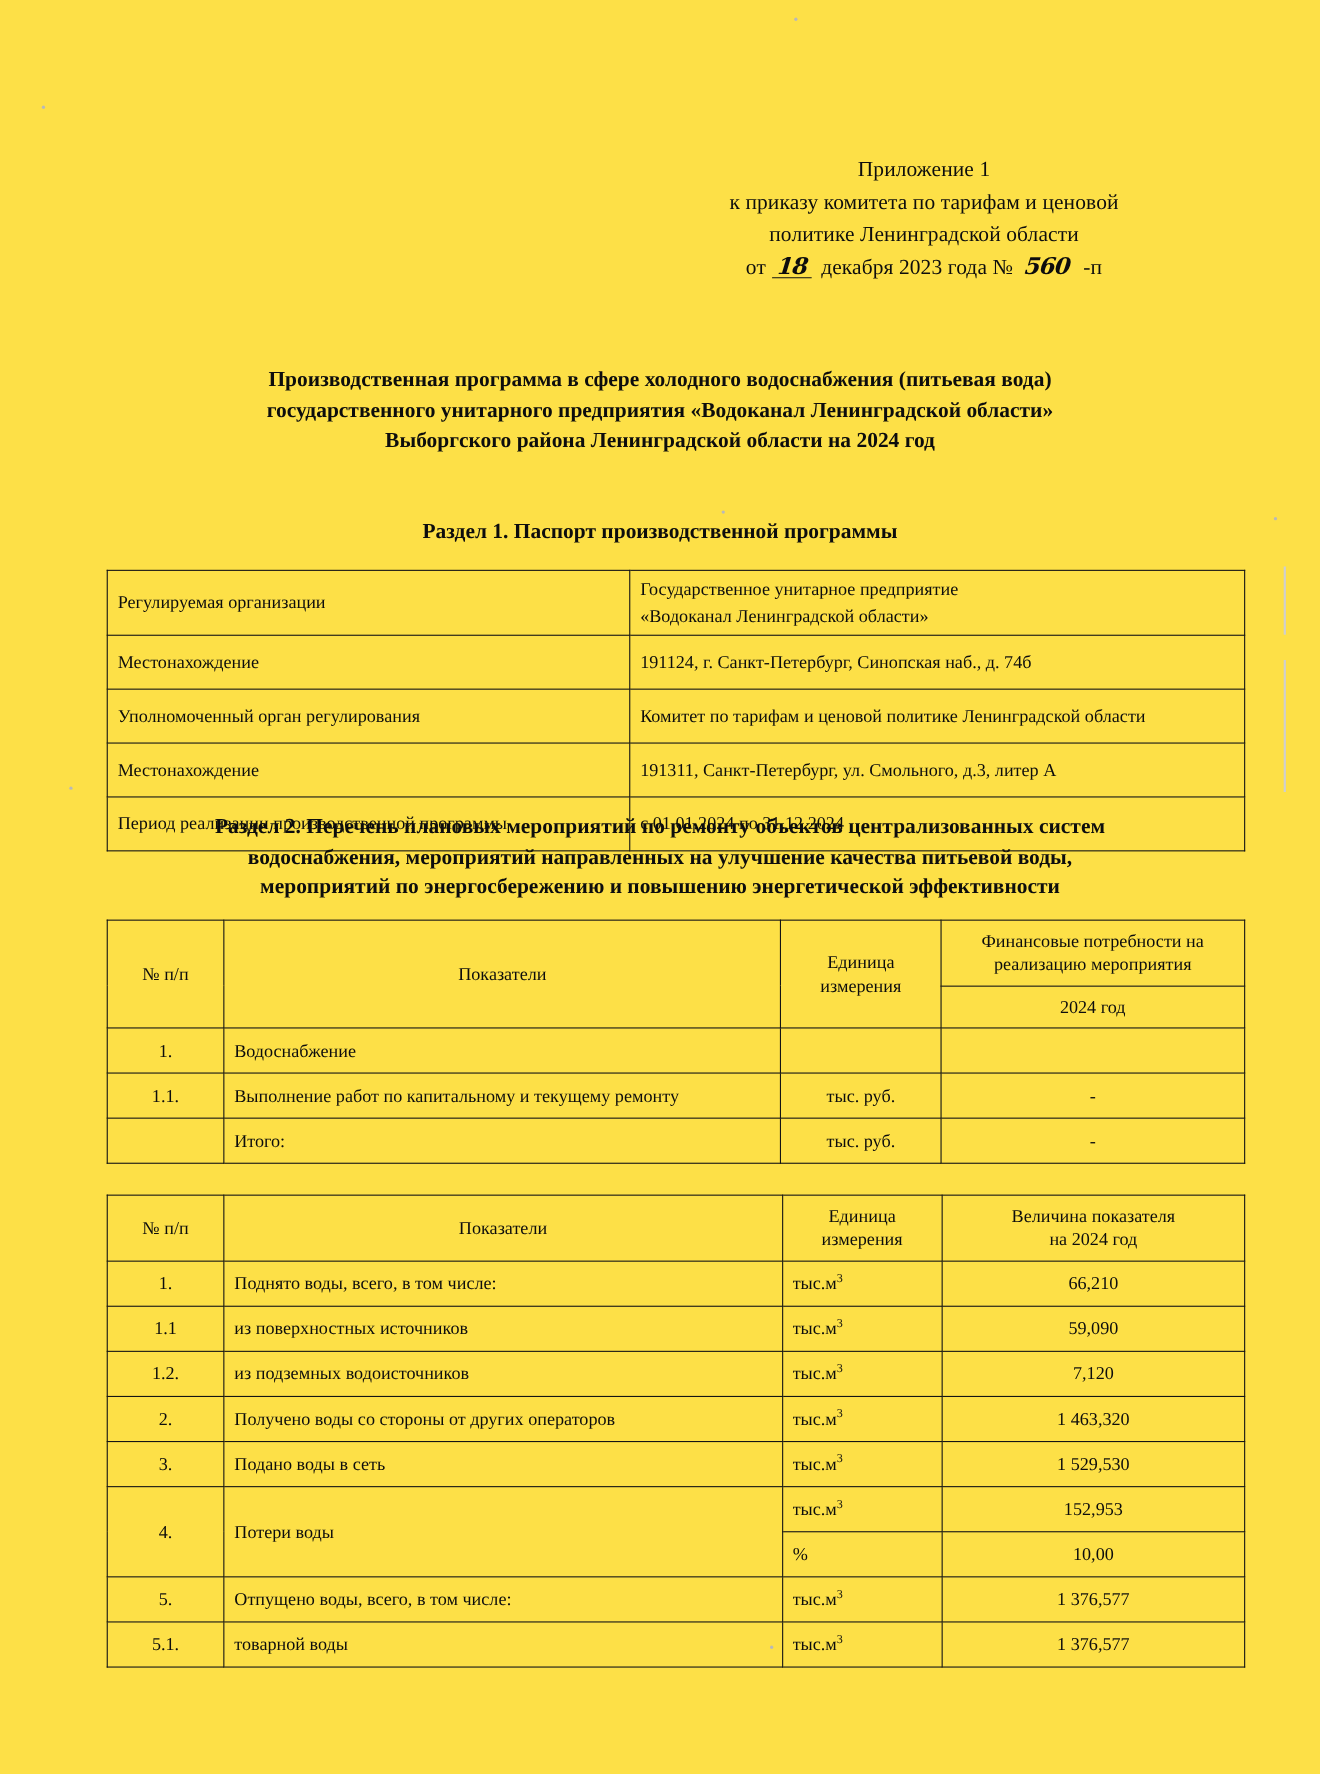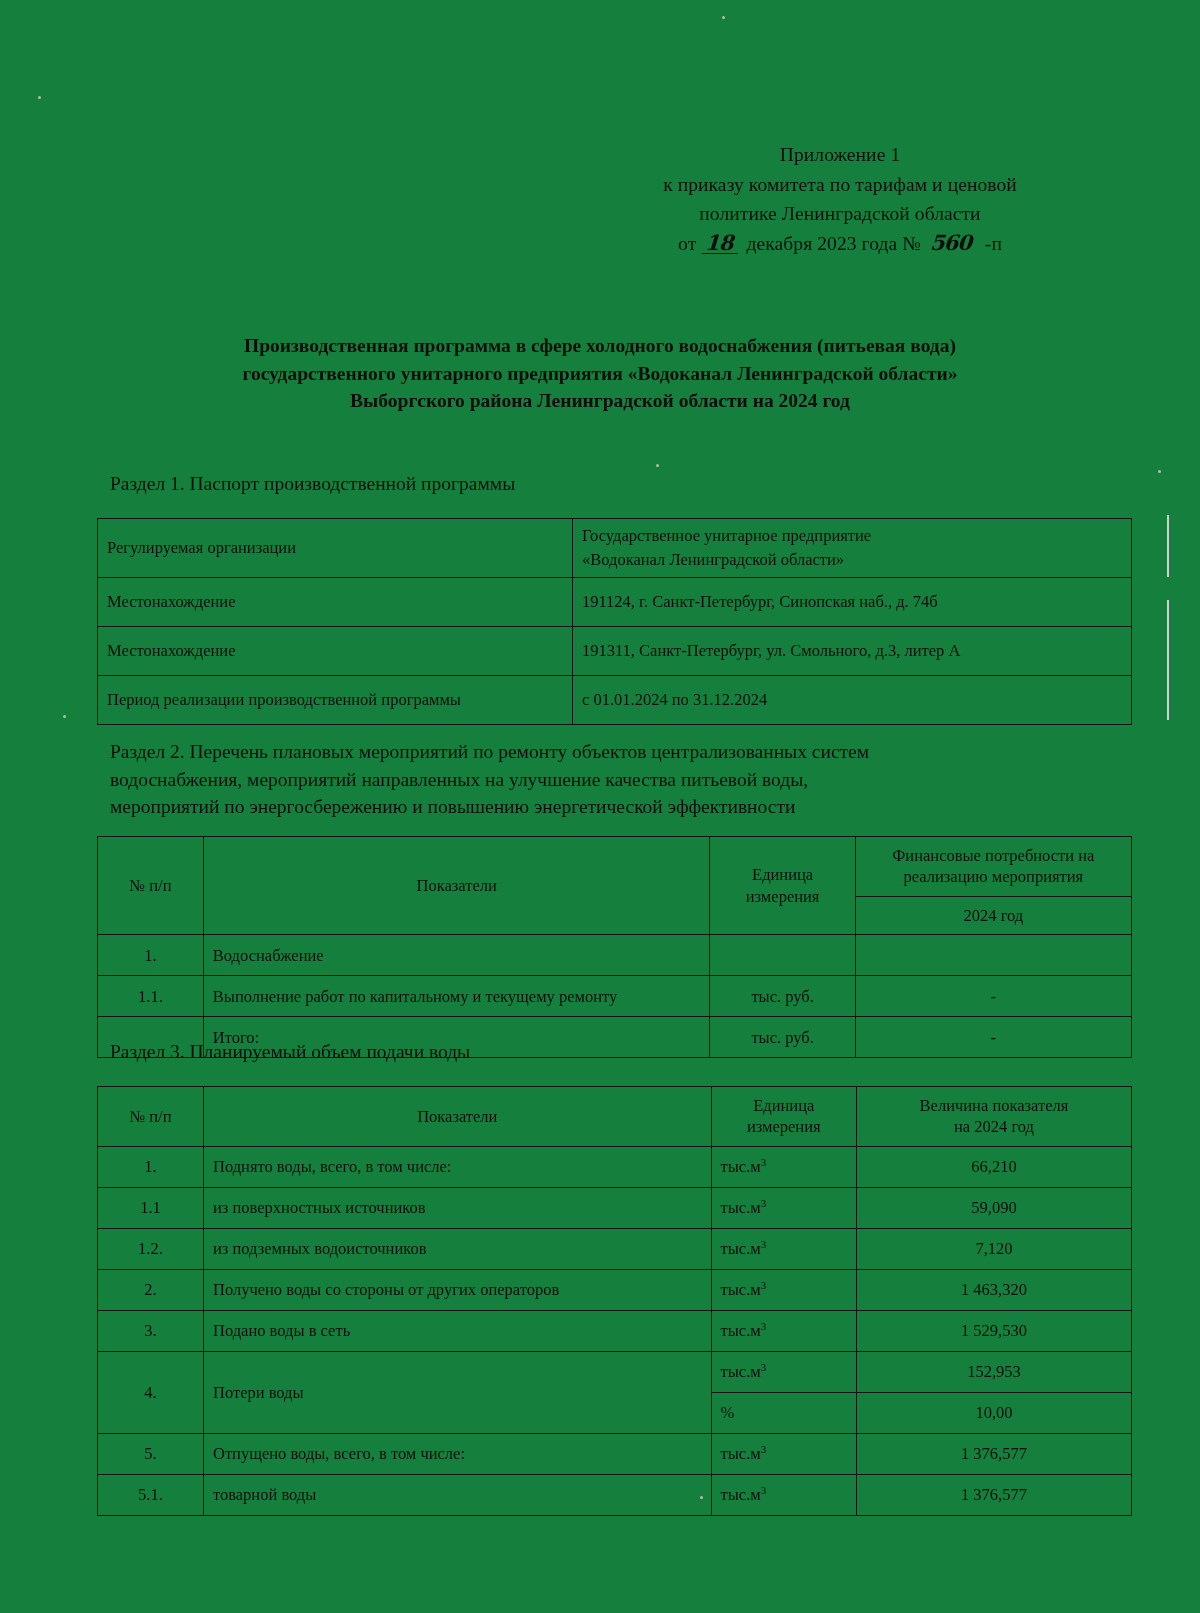--- a/index.html
+++ b/index.html
@@ -12,21 +12,21 @@
     height: 1613px;
     font-family: "Liberation Serif", "DejaVu Serif", serif;
     color: #0d0d0d;
     position: relative;
     overflow: hidden;
   }
   .page {
     position: relative;
     width: 1200px;
     height: 1613px;
-    background: #15803d;
+    background: #fde047;
     box-sizing: border-box;
   }
 
   
   .speck {
     position: absolute;
     background: #b9b9b9;
     border-radius: 50%;
     pointer-events: none;
   }
@@ -77,22 +77,23 @@
     text-align: center;
     font-weight: 700;
     font-size: 19.5px;
     line-height: 1.42;
   }
   .main-title div { white-space: nowrap; }
 
   
   .section-head {
     position: absolute;
-    font-weight: 400;
+    font-weight: 700;
     font-size: 19.5px;
+    text-align: center;
     line-height: 1.42;
   }
   #sec1-head { top: 470px; left: 110px; width: 980px; }
   #sec2-head { top: 738px; left: 110px; width: 980px; }
   #sec3-head { top: 1038px; left: 110px; width: 980px; }
   .section-head div { white-space: nowrap; }
 
   
   table {
     border-collapse: collapse;
@@ -196,20 +197,24 @@
       <tr class="body-row">
         <td class="label">Регулируемая организации</td>
         <td class="value two-line">
           <div>Государственное унитарное предприятие</div>
           <div>«Водоканал Ленинградской области»</div>
         </td>
       </tr>
       <tr class="body-row">
         <td class="label">Местонахождение</td>
         <td class="value">191124, г. Санкт-Петербург, Синопская наб., д. 74б</td>
+      </tr>
+      <tr class="body-row">
+        <td class="label">Уполномоченный орган регулирования</td>
+        <td class="value">Комитет по тарифам и ценовой политике Ленинградской области</td>
       </tr>
       <tr class="body-row">
         <td class="label">Местонахождение</td>
         <td class="value">191311, Санкт-Петербург, ул. Смольного, д.3, литер А</td>
       </tr>
       <tr class="body-row">
         <td class="label">Период реализации производственной программы</td>
         <td class="value">с 01.01.2024 по 31.12.2024</td>
       </tr>
     </tbody>
@@ -254,21 +259,20 @@
       </tr>
       <tr class="body-row">
         <td class="idx"></td>
         <td class="name">Итого:</td>
         <td class="unit">тыс. руб.</td>
         <td class="val dash">-</td>
       </tr>
     </tbody>
   </table>
 
-  <div class="section-head" id="sec3-head">Раздел 3.  Планируемый объем подачи воды</div>
 
   <table id="table-volume">
     <thead>
       <tr>
         <th class="hdr-cell">№ п/п</th>
         <th class="hdr-cell">Показатели</th>
         <th class="hdr-cell">
           <div>Единица</div>
           <div>измерения</div>
         </th>

